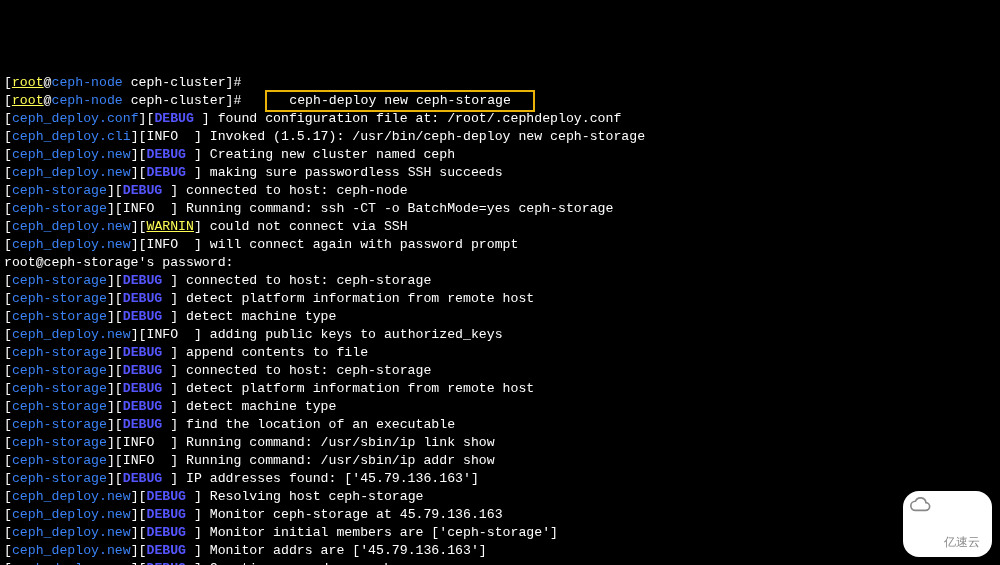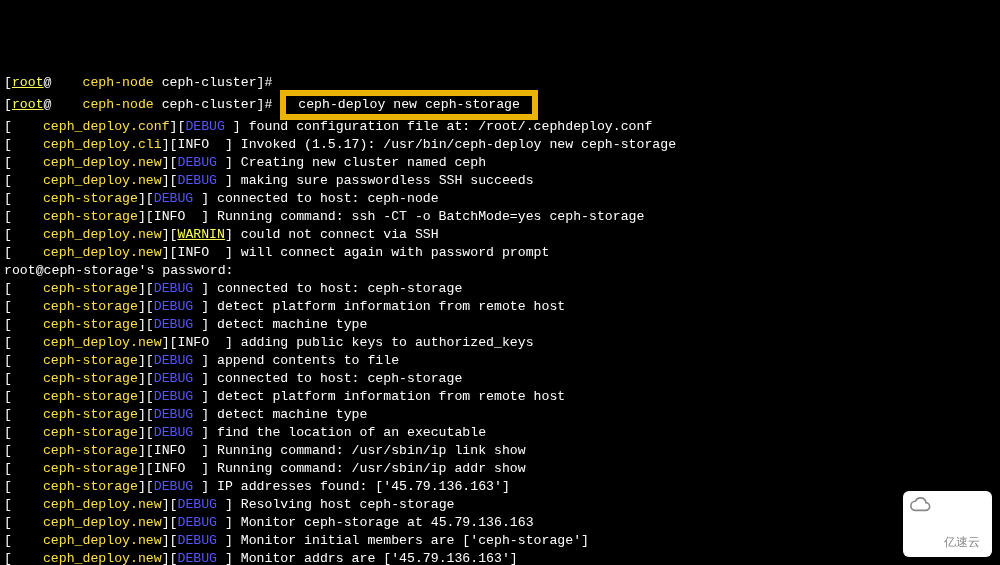--- a/index.html
+++ b/index.html
@@ -10,40 +10,40 @@
     font-size: 13.2px;
     line-height: 18px;
     width: 1000px;
     height: 565px;
     overflow: hidden;
     position: relative;
     padding: 2px 4px;
     white-space: pre;
   }
   .yellow { color: #ffff55; text-decoration: underline; }
-  .green  { color: #fde047; margin-left: 31px; }
-  .blue   { color: #5555ff; font-weight: normal; }
+  .green  { color: #3b82f6; }
+  .blue   { color: #5555ff; font-weight: bold; }
   .white  { color: #ffffff; }
   .li { display: block; }
   .cmdbox {
-    border: 6px solid #eab308;
+    border: 2px solid #eab308;
     display: inline-block;
-    padding: 0 4px;
-    margin: -2px 0;
+    padding: 0 14px;
+    margin: -2px 16px;
   }
   .watermark {
     position: absolute;
     right: 8px;
     bottom: 8px;
     background: #fff;
     color: #888;
     font-family: Arial, sans-serif;
     font-size: 12px;
     padding: 6px 12px 6px 34px;
-    border-radius: 6px;
+    border-radius: 16px;
   }
   .watermark svg { position: absolute; left: 6px; top: 4px; }
 </style>
 </head>
 <body>
 
 
 
 <div id="term"><span class="li"><span class="white">[</span><span class="yellow">root</span><span class="white">@</span><span class="green">ceph-node</span><span class="white"> ceph-cluster]</span><span class="white">#</span></span><span class="li"><span class="white">[</span><span class="yellow">root</span><span class="white">@</span><span class="green">ceph-node</span><span class="white"> ceph-cluster]</span><span class="white">#</span> <span class="cmdbox"> ceph-deploy new ceph-storage </span></span><span class="li"><span class="white">[</span><span class="green">ceph_deploy.conf</span><span class="white">][</span><span class="blue">DEBUG </span><span class="white">] </span><span class="white">found configuration file at: /root/.cephdeploy.conf</span></span><span class="li"><span class="white">[</span><span class="green">ceph_deploy.cli</span><span class="white">][</span><span class="white">INFO  </span><span class="white">] </span><span class="white">Invoked (1.5.17): /usr/bin/ceph-deploy new ceph-storage</span></span><span class="li"><span class="white">[</span><span class="green">ceph_deploy.new</span><span class="white">][</span><span class="blue">DEBUG </span><span class="white">] </span><span class="white">Creating new cluster named ceph</span></span><span class="li"><span class="white">[</span><span class="green">ceph_deploy.new</span><span class="white">][</span><span class="blue">DEBUG </span><span class="white">] </span><span class="white">making sure passwordless SSH succeeds</span></span><span class="li"><span class="white">[</span><span class="green">ceph-storage</span><span class="white">][</span><span class="blue">DEBUG </span><span class="white">] </span><span class="white">connected to host: ceph-node</span></span><span class="li"><span class="white">[</span><span class="green">ceph-storage</span><span class="white">][</span><span class="white">INFO  </span><span class="white">] </span><span class="white">Running command: ssh -CT -o BatchMode=yes ceph-storage</span></span><span class="li"><span class="white">[</span><span class="green">ceph_deploy.new</span><span class="white">][</span><span class="yellow">WARNIN</span><span class="white">] </span><span class="white">could not connect via SSH</span></span><span class="li"><span class="white">[</span><span class="green">ceph_deploy.new</span><span class="white">][</span><span class="white">INFO  </span><span class="white">] </span><span class="white">will connect again with password prompt</span></span><span class="li white">root@ceph-storage's password:</span><span class="li"><span class="white">[</span><span class="green">ceph-storage</span><span class="white">][</span><span class="blue">DEBUG </span><span class="white">] </span><span class="white">connected to host: ceph-storage</span></span><span class="li"><span class="white">[</span><span class="green">ceph-storage</span><span class="white">][</span><span class="blue">DEBUG </span><span class="white">] </span><span class="white">detect platform information from remote host</span></span><span class="li"><span class="white">[</span><span class="green">ceph-storage</span><span class="white">][</span><span class="blue">DEBUG </span><span class="white">] </span><span class="white">detect machine type</span></span><span class="li"><span class="white">[</span><span class="green">ceph_deploy.new</span><span class="white">][</span><span class="white">INFO  </span><span class="white">] </span><span class="white">adding public keys to authorized_keys</span></span><span class="li"><span class="white">[</span><span class="green">ceph-storage</span><span class="white">][</span><span class="blue">DEBUG </span><span class="white">] </span><span class="white">append contents to file</span></span><span class="li"><span class="white">[</span><span class="green">ceph-storage</span><span class="white">][</span><span class="blue">DEBUG </span><span class="white">] </span><span class="white">connected to host: ceph-storage</span></span><span class="li"><span class="white">[</span><span class="green">ceph-storage</span><span class="white">][</span><span class="blue">DEBUG </span><span class="white">] </span><span class="white">detect platform information from remote host</span></span><span class="li"><span class="white">[</span><span class="green">ceph-storage</span><span class="white">][</span><span class="blue">DEBUG </span><span class="white">] </span><span class="white">detect machine type</span></span><span class="li"><span class="white">[</span><span class="green">ceph-storage</span><span class="white">][</span><span class="blue">DEBUG </span><span class="white">] </span><span class="white">find the location of an executable</span></span><span class="li"><span class="white">[</span><span class="green">ceph-storage</span><span class="white">][</span><span class="white">INFO  </span><span class="white">] </span><span class="white">Running command: /usr/sbin/ip link show</span></span><span class="li"><span class="white">[</span><span class="green">ceph-storage</span><span class="white">][</span><span class="white">INFO  </span><span class="white">] </span><span class="white">Running command: /usr/sbin/ip addr show</span></span><span class="li"><span class="white">[</span><span class="green">ceph-storage</span><span class="white">][</span><span class="blue">DEBUG </span><span class="white">] </span><span class="white">IP addresses found: ['45.79.136.163']</span></span><span class="li"><span class="white">[</span><span class="green">ceph_deploy.new</span><span class="white">][</span><span class="blue">DEBUG </span><span class="white">] </span><span class="white">Resolving host ceph-storage</span></span><span class="li"><span class="white">[</span><span class="green">ceph_deploy.new</span><span class="white">][</span><span class="blue">DEBUG </span><span class="white">] </span><span class="white">Monitor ceph-storage at 45.79.136.163</span></span><span class="li"><span class="white">[</span><span class="green">ceph_deploy.new</span><span class="white">][</span><span class="blue">DEBUG </span><span class="white">] </span><span class="white">Monitor initial members are ['ceph-storage']</span></span><span class="li"><span class="white">[</span><span class="green">ceph_deploy.new</span><span class="white">][</span><span class="blue">DEBUG </span><span class="white">] </span><span class="white">Monitor addrs are ['45.79.136.163']</span></span><span class="li"><span class="white">[</span><span class="green">ceph_deploy.new</span><span class="white">][</span><span class="blue">DEBUG </span><span class="white">] </span><span class="white">Creating a random mon key...</span></span></div>
 

